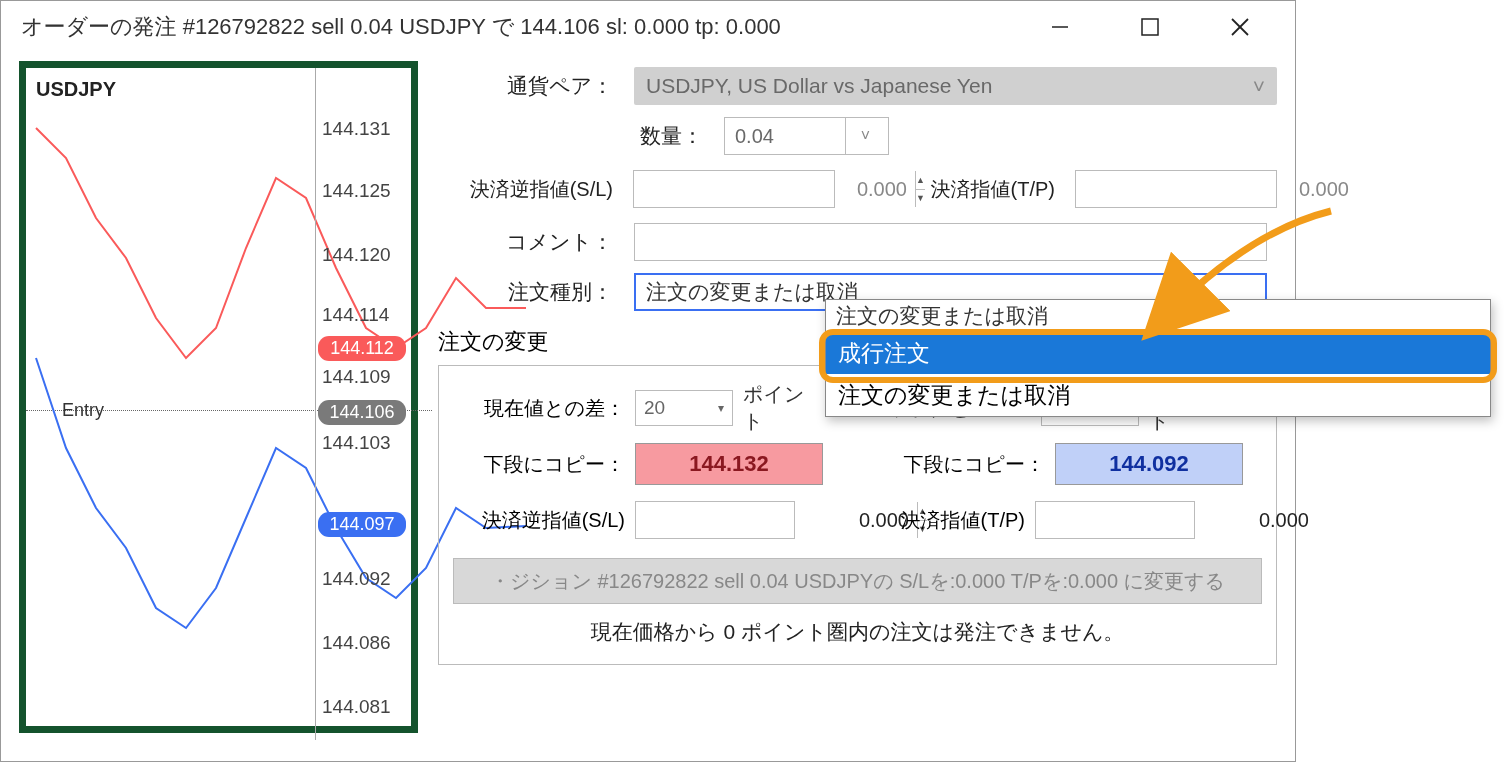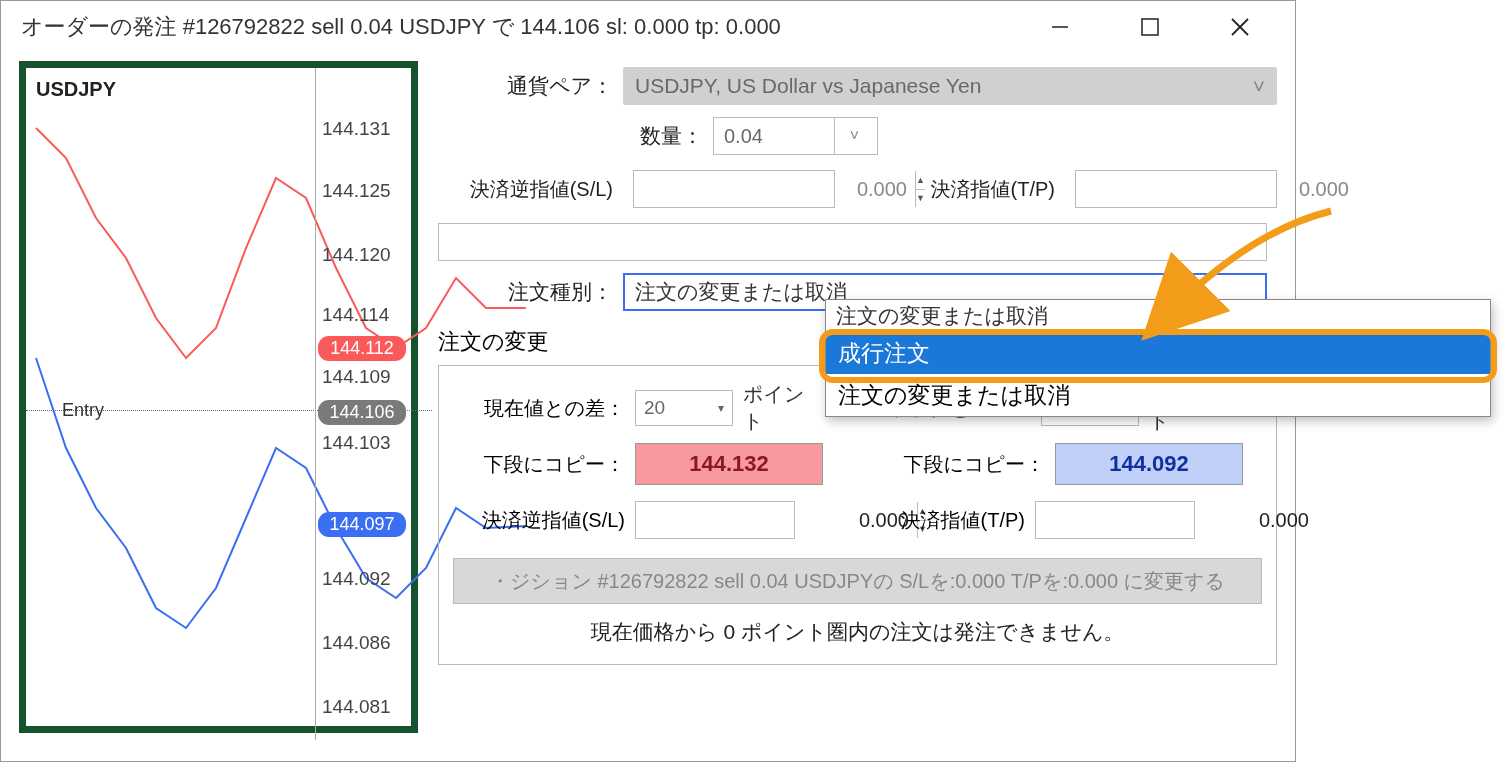--- a/index.html
+++ b/index.html
@@ -19,21 +19,21 @@
 .chart-area { position: absolute; left: 0; top: 0; width: 506px; height: 672px; }
 .chart-axis { position: absolute; right: 0; top: 0; width: 96px; height: 672px; border-left: 1px solid #aaa; }
 .tick { position: absolute; left: 6px; font-size: 19px; color: #444; }
 .tag { position: absolute; left: 2px; font-size: 18px; padding: 2px 6px; border-radius: 11px; color: #fff; width: 88px; text-align: center; }
 .tag-red { background: #fa5a5a; }
 .tag-gray { background: #7a7a7a; }
 .tag-blue { background: #3a6ff2; }
 .entry-line { position: absolute; left: 0; right: 100px; top: 342px; border-top: 1px dotted #666; }
 
 .form-panel { flex: 1; padding-top: 0; position: relative; }
-.form-row { display: flex; align-items: center; height: 50px; gap: 10px; }
+.form-row { display: flex; align-items: center; height: 50px; gap: 21px; }
 .lbl { width: 175px; text-align: right; font-size: 21px; color: #222; }
 
 .symbol-select { flex: 1; height: 38px; background: #d0d0d0; color: #696969; display: flex; align-items: center; padding: 0 12px; font-size: 21px; border-radius: 2px; }
 .symbol-select .chev { margin-left: auto; color: #888; }
 
 .vol-input { width: 165px; height: 38px; border: 1px solid #bbb; display: flex; }
 .vol-input input { border: none; width: 120px; padding: 0 10px; font-size: 20px; color: #696969; outline: none; }
 .vol-input .dd { width: 40px; text-align: center; color: #888; border-left: 1px solid #bbb; height: 100%; display:flex; align-items:center; justify-content:center;}
 
 .num-input { width: 202px; height: 38px; border: 1px solid #bbb; display: flex; align-items: center; background: #fff; }
@@ -160,20 +160,21 @@
             </div>
         </div>
         <div class="gap"></div>
         <div class="lbl3">決済指値(T/P)</div>
         <div class="num-input">
           <input value="0.000" style="">
 
         </div>
       </div>
       <div class="form-row">
+        <div class="lbl">コメント：</div>
         <div class="comment-input"></div>
       </div>
       <div class="form-row">
         <div class="lbl">注文種別：</div>
         <div class="order-type-select">
           <span>注文の変更または取消</span>
         </div>
       </div>
 
       <div class="section-label">注文の変更</div>

